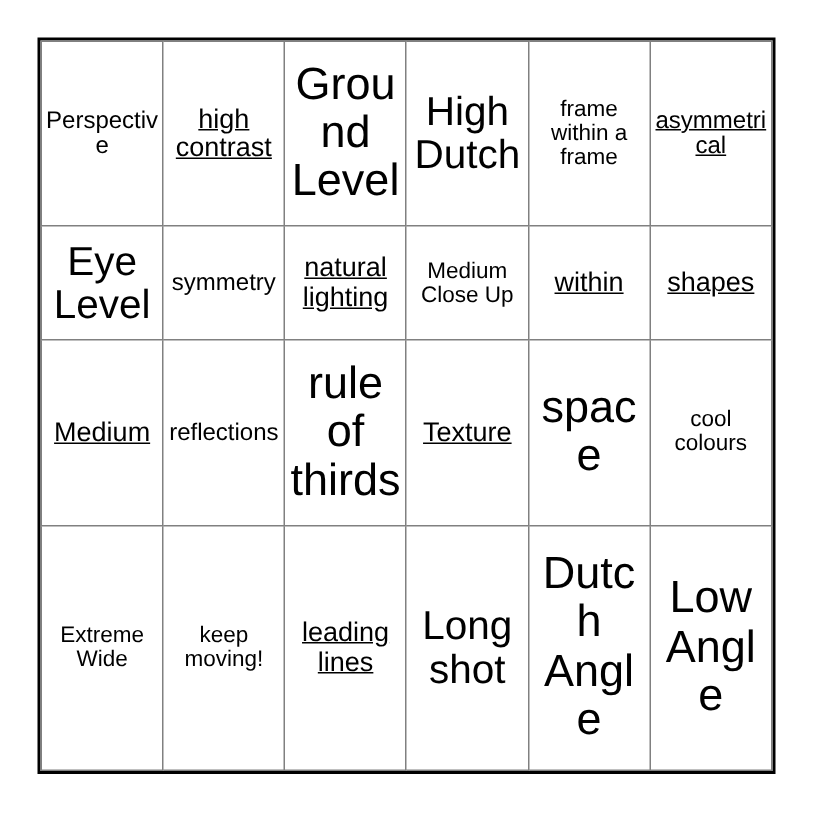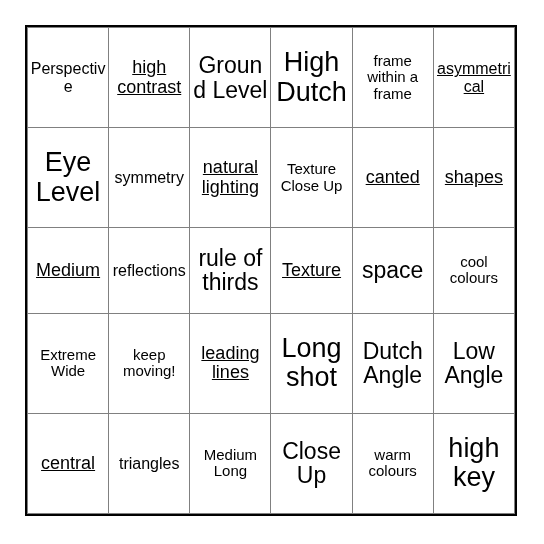--- a/index.html
+++ b/index.html
@@ -38,64 +38,56 @@
     color: #000000;
     line-height: 1.08;
     overflow: hidden;
     word-wrap: break-word;
   }
   
   .fs-xs { font-size: 16px; text-decoration: underline; }
   .fs-sm { font-size: 16px; }
   .fs-md { font-size: 15px; }
   .fs-lg { font-size: 18px; text-decoration: underline; }
-  .fs-xl { font-size: 23px; }
+  .fs-xl { font-size: 30px; }
   .fs-xxl { font-size: 27px; }
 </style>
 </head>
 <body>
 
 <div id="bingo-card">
   <table class="bingo-grid">
     <tbody>
         <tr>
           <td class="fs-sm">Perspective</td>
           <td class="fs-lg">high contrast</td>
           <td class="fs-xl">Ground Level</td>
           <td class="fs-xxl">High Dutch</td>
           <td class="fs-md">frame within a frame</td>
           <td class="fs-xs">asymmetrical</td>
         </tr>
         <tr>
           <td class="fs-xxl">Eye Level</td>
           <td class="fs-sm">symmetry</td>
           <td class="fs-lg">natural lighting</td>
-          <td class="fs-md">Texture Close Up</td>
-          <td class="fs-lg">canted</td>
+          <td class="fs-md">Medium Close Up</td>
+          <td class="fs-lg">within</td>
           <td class="fs-lg">shapes</td>
         </tr>
         <tr>
           <td class="fs-lg">Medium</td>
           <td class="fs-sm">reflections</td>
           <td class="fs-xl">rule of thirds</td>
           <td class="fs-lg">Texture</td>
           <td class="fs-xl">space</td>
           <td class="fs-md">cool colours</td>
         </tr>
         <tr>
           <td class="fs-md">Extreme Wide</td>
           <td class="fs-md">keep moving!</td>
           <td class="fs-lg">leading lines</td>
           <td class="fs-xxl">Long shot</td>
           <td class="fs-xl">Dutch Angle</td>
           <td class="fs-xl">Low Angle</td>
         </tr>
-        <tr>
-          <td class="fs-lg">central</td>
-          <td class="fs-sm">triangles</td>
-          <td class="fs-md">Medium Long</td>
-          <td class="fs-xl">Close Up</td>
-          <td class="fs-md">warm colours</td>
-          <td class="fs-xxl">high key</td>
-        </tr>
       </tbody>
   </table>
 </div>
 
 </body></html>

